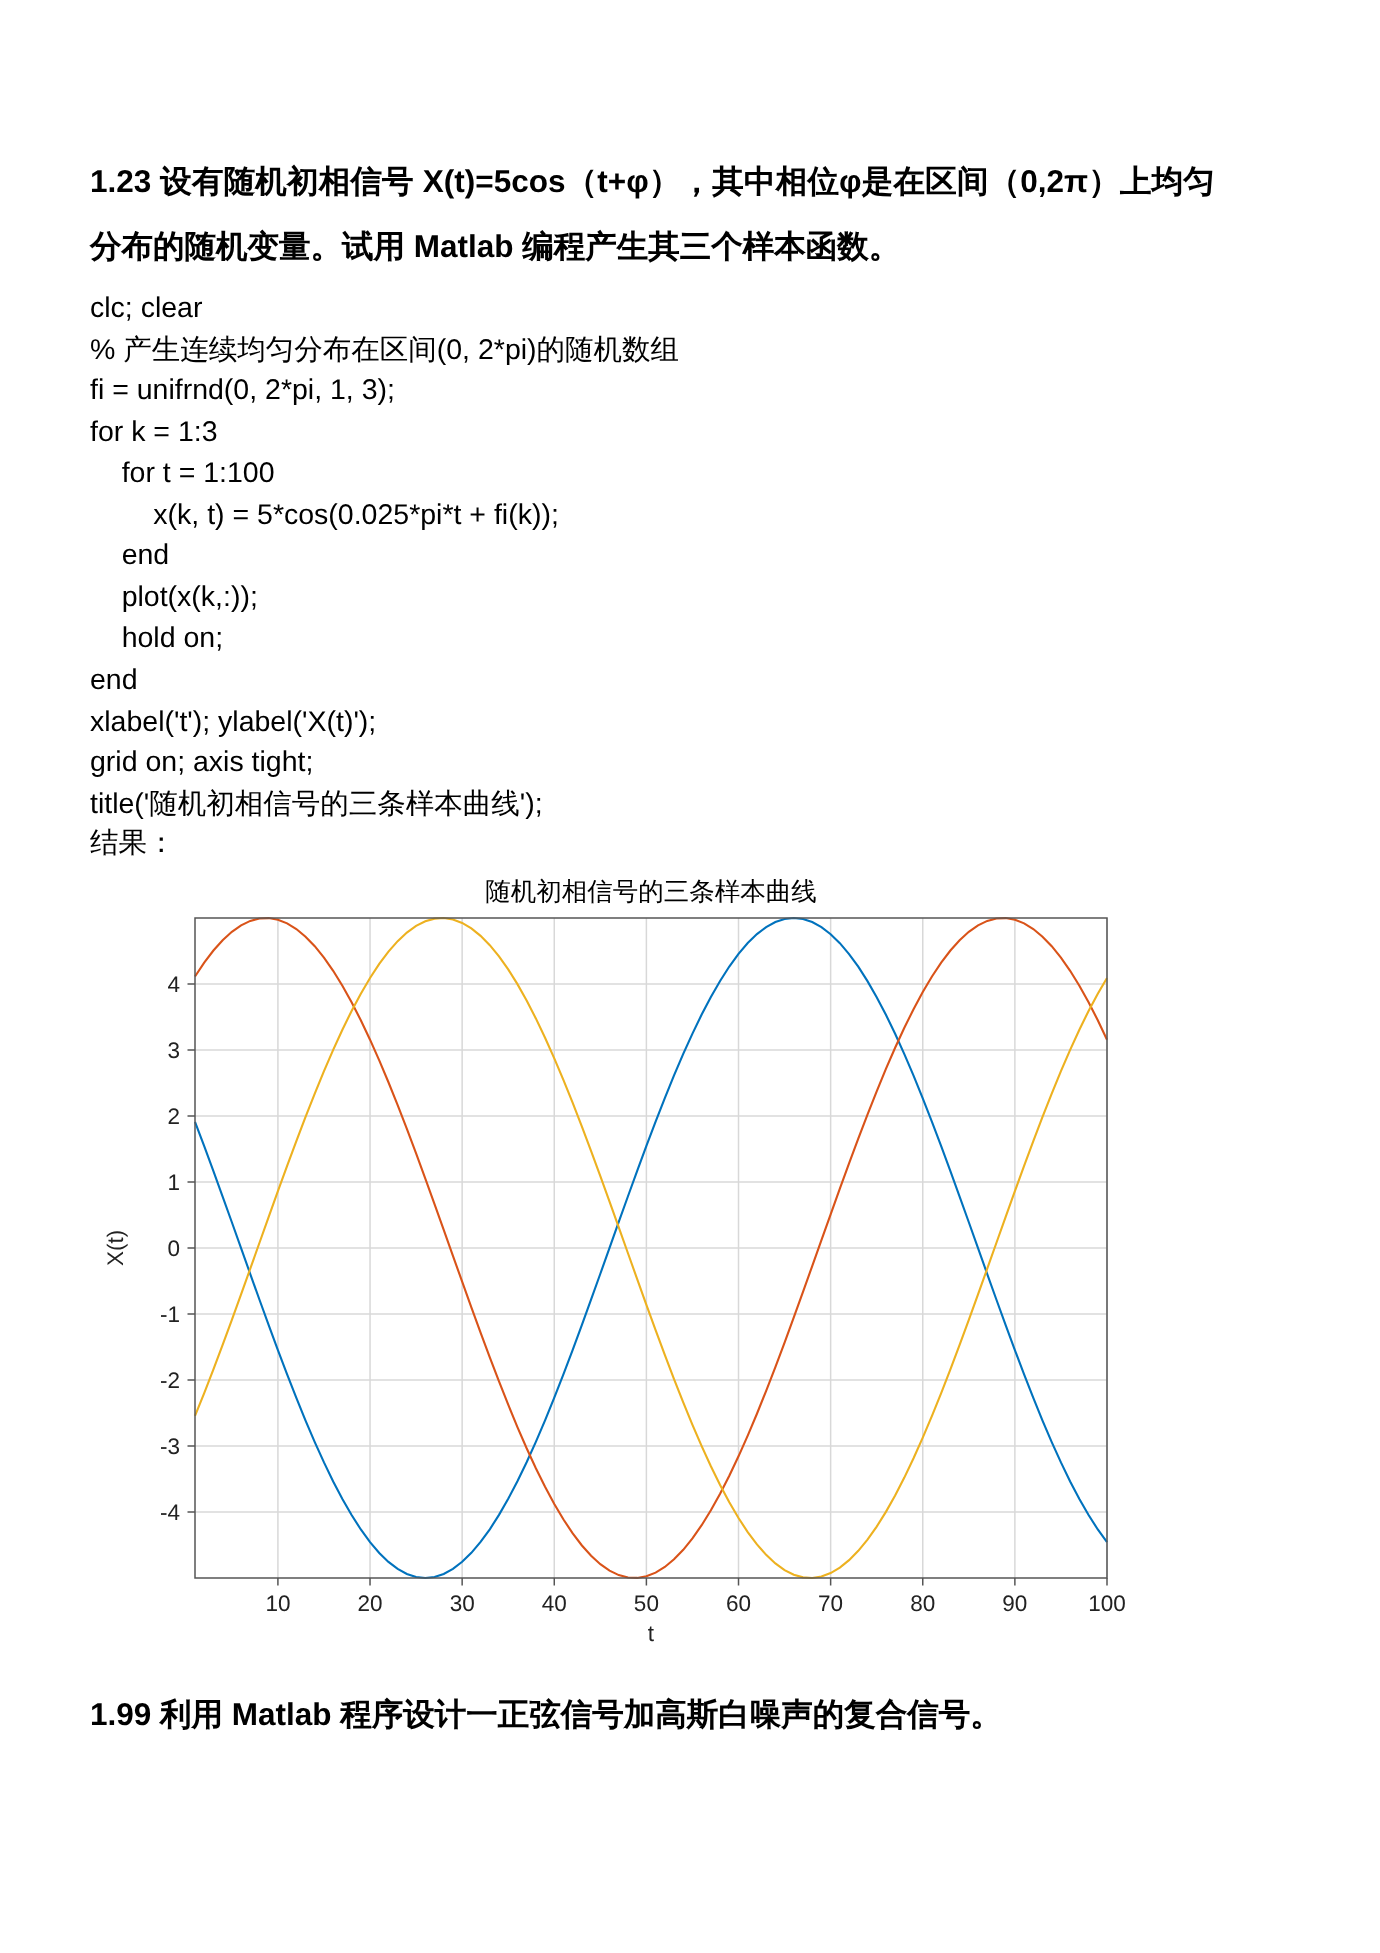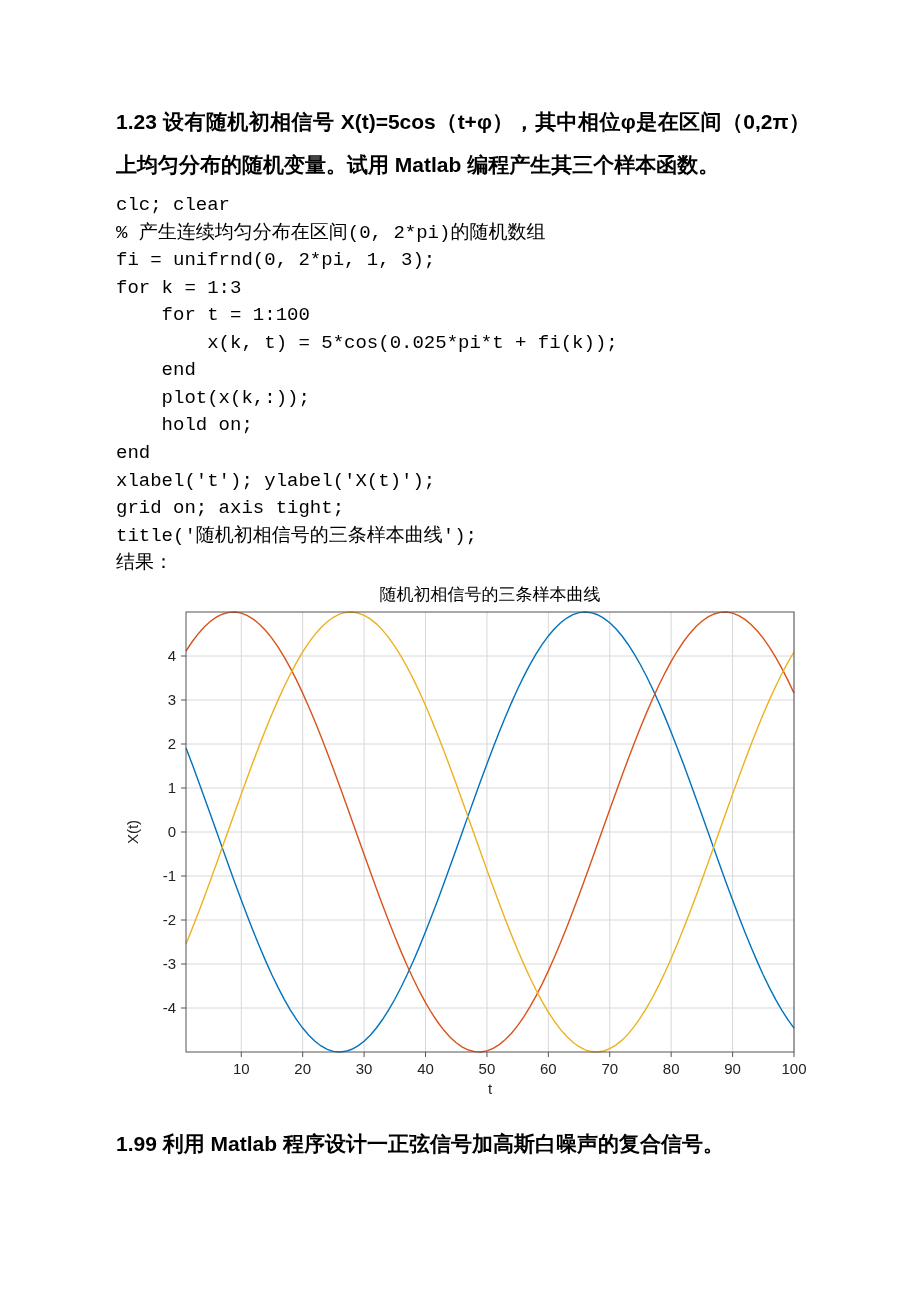--- a/index.html
+++ b/index.html
@@ -3,39 +3,39 @@
 <meta charset="utf-8">
 <style>
   body {
     margin: 0;
     padding: 0;
     background: #fff;
     font-family: "Microsoft YaHei", "SimSun", sans-serif;
     width: 920px;
   }
   .page {
-    padding: 100px 110px 60px 116px;
+    padding: 100px 110px 60px 60px;
     box-sizing: border-box;
   }
   .problem {
     font-size: 21px;
     font-weight: 700;
     line-height: 2.05;
     text-align: justify;
     color: #000;
     margin: 0 0 6px 0;
   }
   .codelabel {
     font-family: Consolas, "Courier New", monospace;
     font-size: 19px;
     line-height: 1.45;
     margin: 0;
   }
   .code {
-    font-family: Liberation Mono, monospace;
+    font-family: Liberation Sans, sans-serif;
     font-size: 19px;
     line-height: 1.45;
     white-space: pre;
     margin: 0;
   }
   .result-label {
     font-family: Liberation Mono, monospace;
     font-size: 19px;
     line-height: 1.45;
     margin: 0 0 4px 0;

